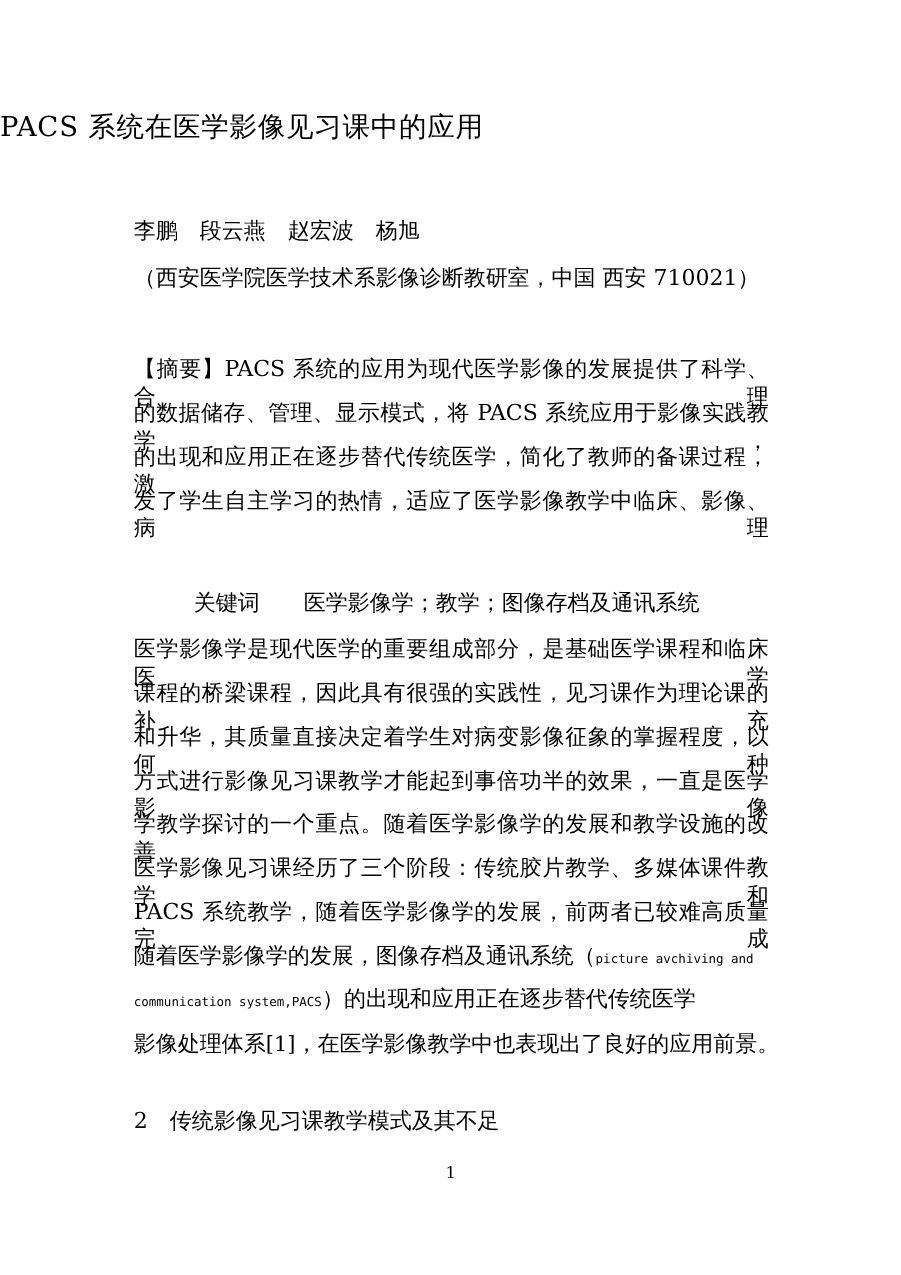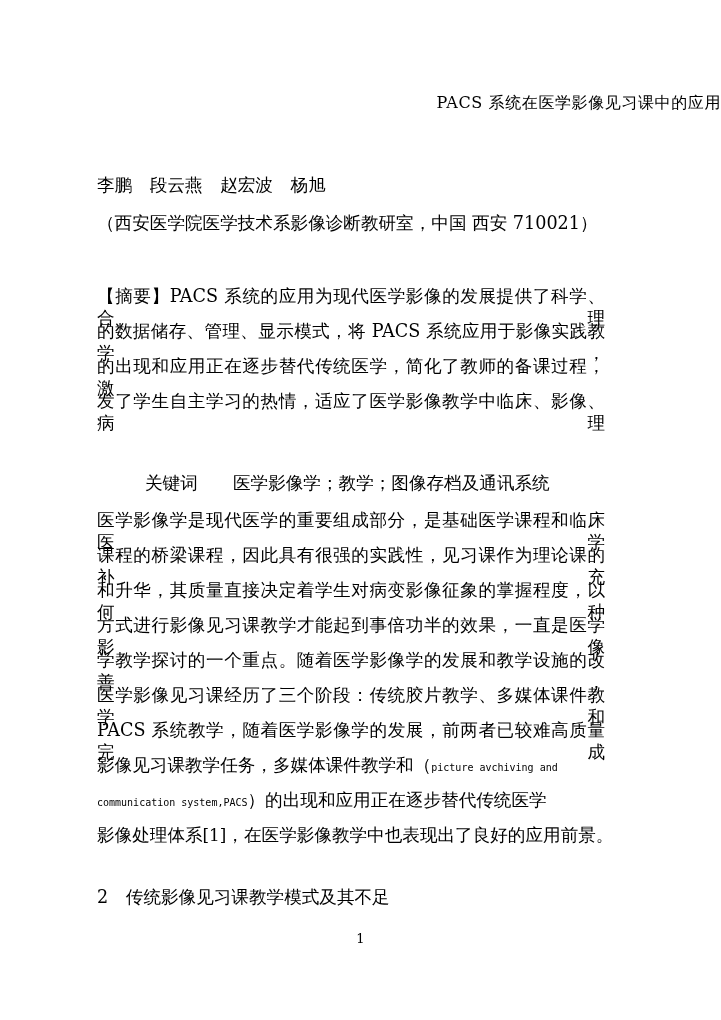--- a/index.html
+++ b/index.html
@@ -24,33 +24,33 @@
     width: 721px;
     height: 1020px;
   }
 
   
   .doc-title {
     position: absolute;
     left: 0;
     top: 88px;
     width: 721px;
-    text-align: right;
-    font-size: 16px;
+    text-align: left;
+    font-size: 22px;
     line-height: 30px;
     letter-spacing: 0.6px;
     font-weight: normal;
     font-family: "DejaVu Serif", "Liberation Serif", serif;
     white-space: pre;
   }
 
   
   .tl {
     position: absolute;
-    left: 97px;
+    left: 107px;
     width: 520px;
     font-size: 17.6px;
     line-height: 22px;
     white-space: pre;
     font-family: "DejaVu Serif", "Liberation Serif", serif;
     letter-spacing: 0px;
   }
 
   
   .tl.just {
@@ -102,21 +102,21 @@
   <div class="tl" style="top:472px;margin-left:48px;">关键词　　医学影像学；教学；图像存档及通讯系统</div>
 
   <div class="tl just" style="top:509px;">医学影像学是现代医学的重要组成部分，是基础医学课程和临床医学</div>
   <div class="tl just" style="top:544px;">课程的桥梁课程，因此具有很强的实践性，见习课作为理论课的补充</div>
   <div class="tl just" style="top:579px;">和升华，其质量直接决定着学生对病变影像征象的掌握程度，以何种</div>
   <div class="tl just" style="top:614px;">方式进行影像见习课教学才能起到事倍功半的效果，一直是医学影像</div>
   <div class="tl just" style="top:649px;">学教学探讨的一个重点。随着医学影像学的发展和教学设施的改善，</div>
   <div class="tl just" style="top:684px;">医学影像见习课经历了三个阶段：传统胶片教学、多媒体课件教学和</div>
   <div class="tl just" style="top:719px;">PACS  系统教学，随着医学影像学的发展，前两者已较难高质量完成</div>
 
-  <div class="tl" style="top:754px;"><span>影像见习课教学任务，多媒体课件教学和（</span><span class="mono">picture avchiving and</span></div>
+  <div class="tl" style="top:754px;"><span>随着医学影像学的发展，图像存档及通讯系统（</span><span class="mono">picture avchiving and</span></div>
 
   <div class="tl" style="top:789px;"><span class="mono">communication system,PACS</span><span>）的出现和应用正在逐步替代传统医学</span></div>
 
   <div class="tl" style="top:824px;"><span>影像处理体系</span><span class="latin">[1]</span><span>，在医学影像教学中也表现出了良好的应用前景。</span></div>
 
   <div class="tl" style="top:886px;">2　传统影像见习课教学模式及其不足</div>
 
   <div class="page-number">1</div>
 
 </div>

